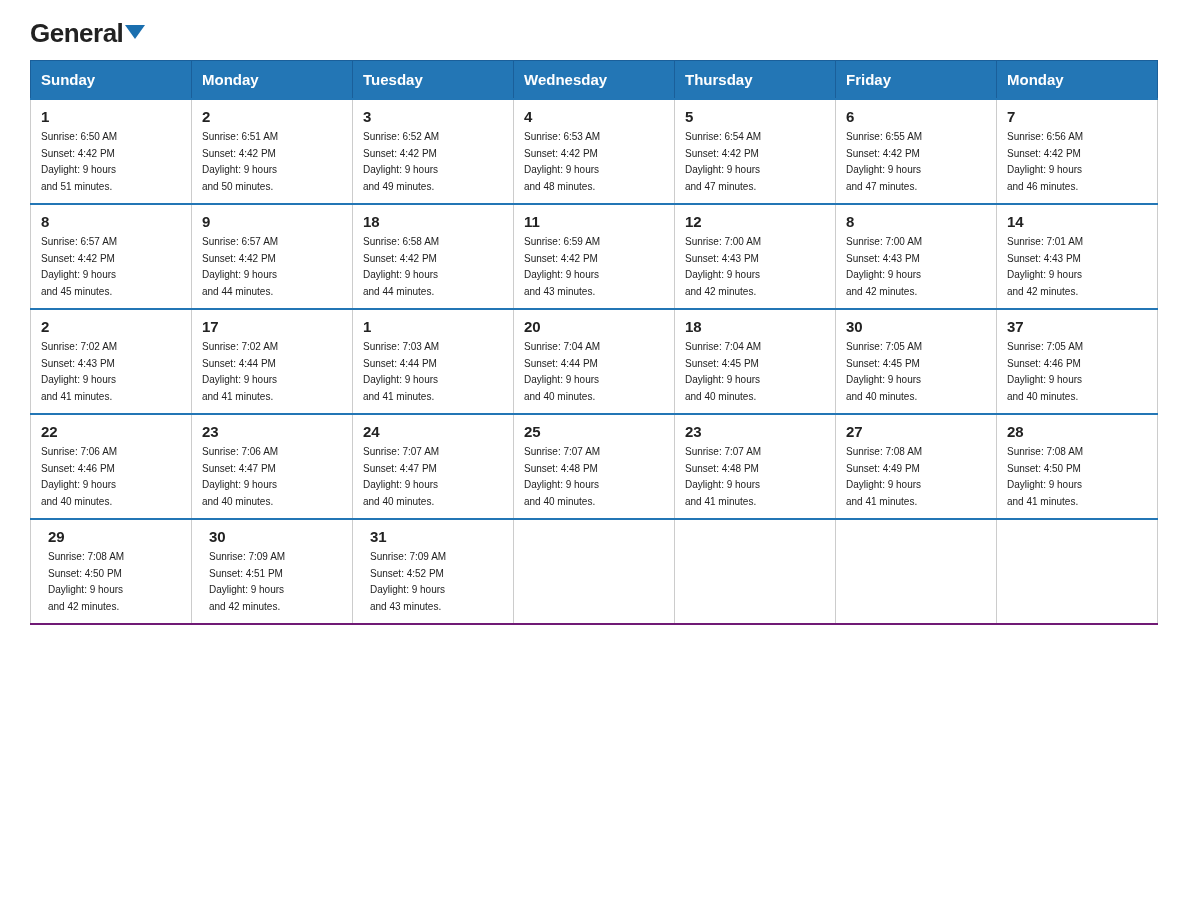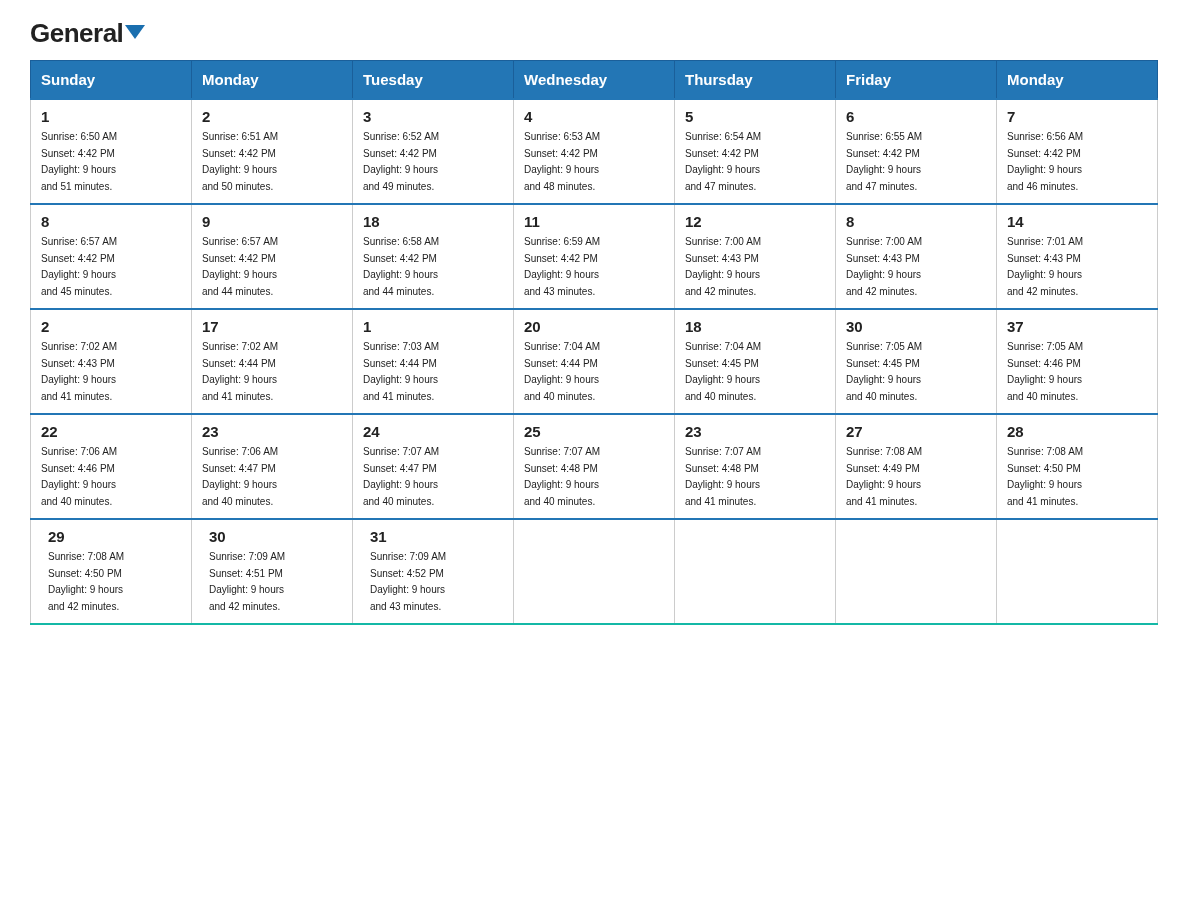--- a/index.html
+++ b/index.html
@@ -96,21 +96,21 @@
     tbody tr td .day-info {
       font-size: 10px;
       line-height: 1.55;
       color: #222;
     }
     tbody tr td.empty {
       background: #fff;
     }
     
     tbody tr:last-child td {
-      border-bottom: 2px solid #14b8a6;
+      border-bottom: 2px solid #701a75;
       padding-left: 17px;
     }
   </style>
 </head>
 <body>
 
 <div class="header">
   <div class="logo">
     <div class="logo-top">
       General<span class="logo-triangle"></span>

